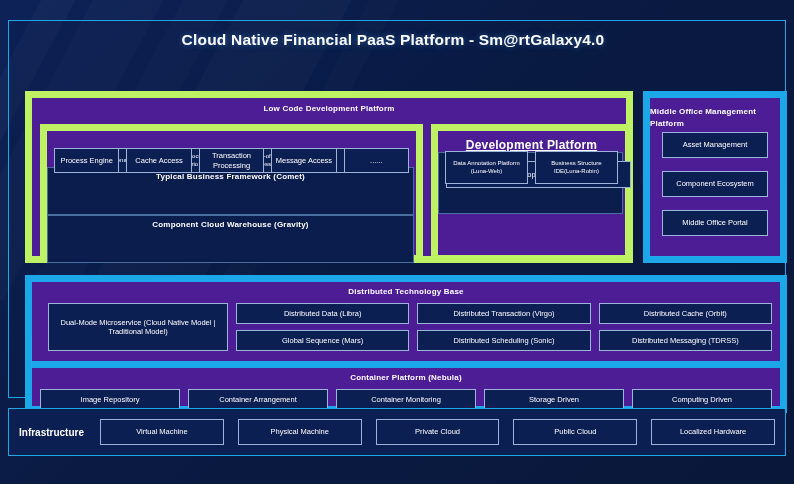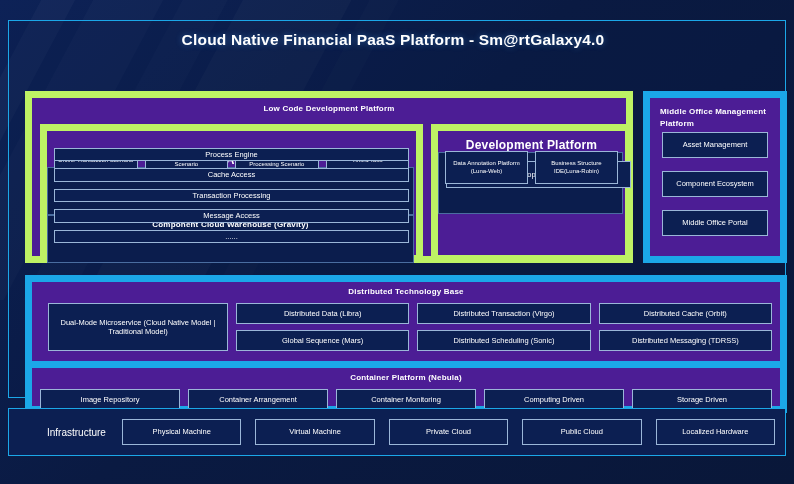--- a/index.html
+++ b/index.html
@@ -120,34 +120,34 @@
   #operation-arch { left: 8px; top: 26px; width: 383px; height: 138px; }
   #op-title { margin-top: 22px; }
 
   #tbf { left: 8px; top: 30px; width: 367px; height: 48px; }
   #tbf > .panel-title { margin-top: 4px; }
   #tbf-row { position: absolute; left: 7px; top: 17px; right: 7px; display: flex; gap: 7px; }
   #tbf-row .item { flex: 1; height: 25px; }
 
   #ccw { left: 8px; top: 83px; width: 367px; height: 48px; }
   #ccw > .panel-title { margin-top: 4px; }
-  #ccw-row { position: absolute; left: 7px; top: 17px; right: 7px; display: flex; gap: 7px; flex-direction: column; }
+  #ccw-row { position: absolute; left: 7px; top: 17px; right: 7px; display: flex; gap: 7px; }
   #ccw-row .item { flex: 1; height: 25px; }
 
-  #dev-platform { left: 399px; top: 26px; width: 201px; height: 138px; }
+  #dev-platform { left: 399px; top: 26px; width: 201px; height: 138px; text-decoration: underline; }
   #dev-title { margin-top: 7px; }
   #front-end { position: absolute; left: 8px; top: 30px; width: 185px; height: 27px; }
   #back-end { left: 8px; top: 64px; width: 185px; height: 62px; }
   #back-end > .panel-title { margin-top: 5px; }
   #back-end-row { position: absolute; left: 7px; top: 20px; right: 7px; display: flex; gap: 7px; }
   #back-end-row .item { flex: 1; height: 33px; }
 
   
   #middle-office { left: 634px; top: 70px; width: 144px; height: 172px; }
-  #mo-title { margin-top: 8px; margin-left: 10px; margin-right: 8px; line-height: 1.45; }
+  #mo-title { margin-top: 8px; margin-right: 8px; line-height: 1.45; }
   #mo-list { position: absolute; left: 12px; right: 12px; top: 34px; display: flex; flex-direction: column; gap: 13px; justify-content: flex-end; }
   #mo-list .item { height: 26px; }
 
   
   #dtb { left: 16px; top: 254px; width: 762px; height: 98px; }
   #dtb > .panel-title { margin-top: 5px; }
   #dtb-body { position: absolute; left: 8px; right: 8px; top: 21px; display: flex; gap: 8px; }
   #dtb-wide { width: 180px; padding-left: 8px; }
   #dtb-wide .item { height: 48px; }
   .dtb-col { flex: 1; display: flex; flex-direction: column; gap: 6px; }
@@ -169,25 +169,24 @@
     box-sizing: border-box;
     border: 1.5px solid #1ba7e8;
     background: #0c1f52;
     display: flex;
     align-items: center;
     padding: 0 10px;
     gap: 10px;
   }
   #infra-label {
     font-size: 10px;
-    font-weight: normal;
+    font-weight: bold;
     color: #ffffff;
     white-space: nowrap;
     margin-right: 6px;
-    margin-left: 28px;
   }
   #infra-row { flex: 1; display: flex; gap: 14px; }
   #infra-row .item { flex: 1; height: 26px; font-size: 7.5px; }
 </style>
 </head>
 <body>
 
 <div id="bg-root"></div>
 <div id="bg-diagonals">
   <i class="d1"></i>
@@ -273,29 +272,29 @@
       </div>
     </div>
   </div>
 
   <div class="panel accent" id="container-platform">
     <div class="panel-title">Container Platform (Nebula)</div>
     <div id="cp-row">
       <div class="item md">Image Repository</div>
       <div class="item md">Container Arrangement</div>
       <div class="item md">Container Monitoring</div>
+      <div class="item md">Storage Driven</div>
       <div class="item md">Computing Driven</div>
-      <div class="item md">Storage Driven</div>
     </div>
   </div>
 
 </div>
 
 <div id="infrastructure">
   <div id="infra-label">Infrastructure</div>
   <div id="infra-row">
+    <div class="item">Virtual Machine</div>
     <div class="item">Physical Machine</div>
-    <div class="item">Virtual Machine</div>
     <div class="item">Private Cloud</div>
     <div class="item">Public Cloud</div>
     <div class="item">Localized Hardware</div>
   </div>
 </div>
 
 </body></html>

